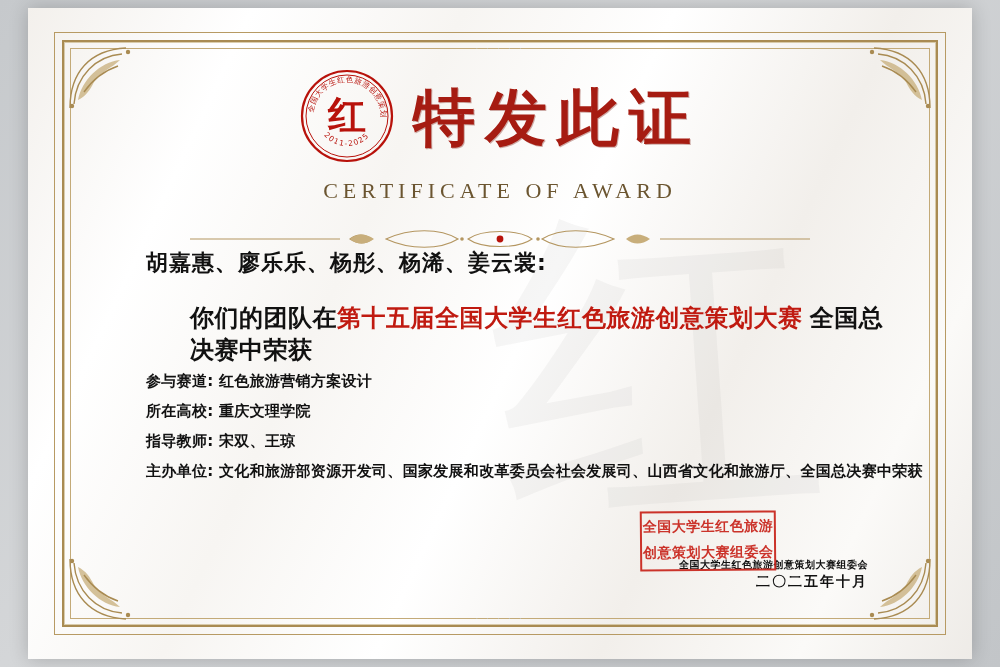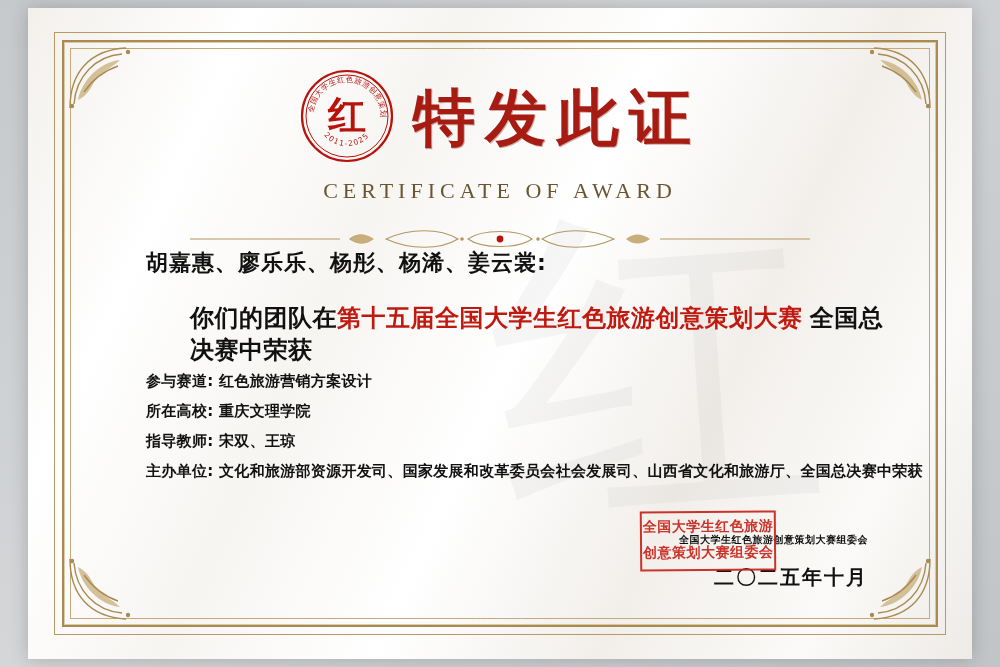--- a/index.html
+++ b/index.html
@@ -214,23 +214,23 @@
     font-family: "DejaVu Sans", sans-serif;
     font-weight: bold;
     color: #111;
   }
   .signblock .org {
     font-size: 10px;
     letter-spacing: .5px;
     line-height: 1.7;
   }
   .signblock .date {
-    font-size: 20px;
+    font-size: 14px;
     letter-spacing: 2px;
-    margin-top: 16px;
+    margin-top: 0;
   }
   
   .stamp {
     position: absolute;
     right: 196px;
     bottom: 88px;
     width: 132px;
     height: 56px;
     border: 2px solid #c8231a;
     color: #c8231a;

